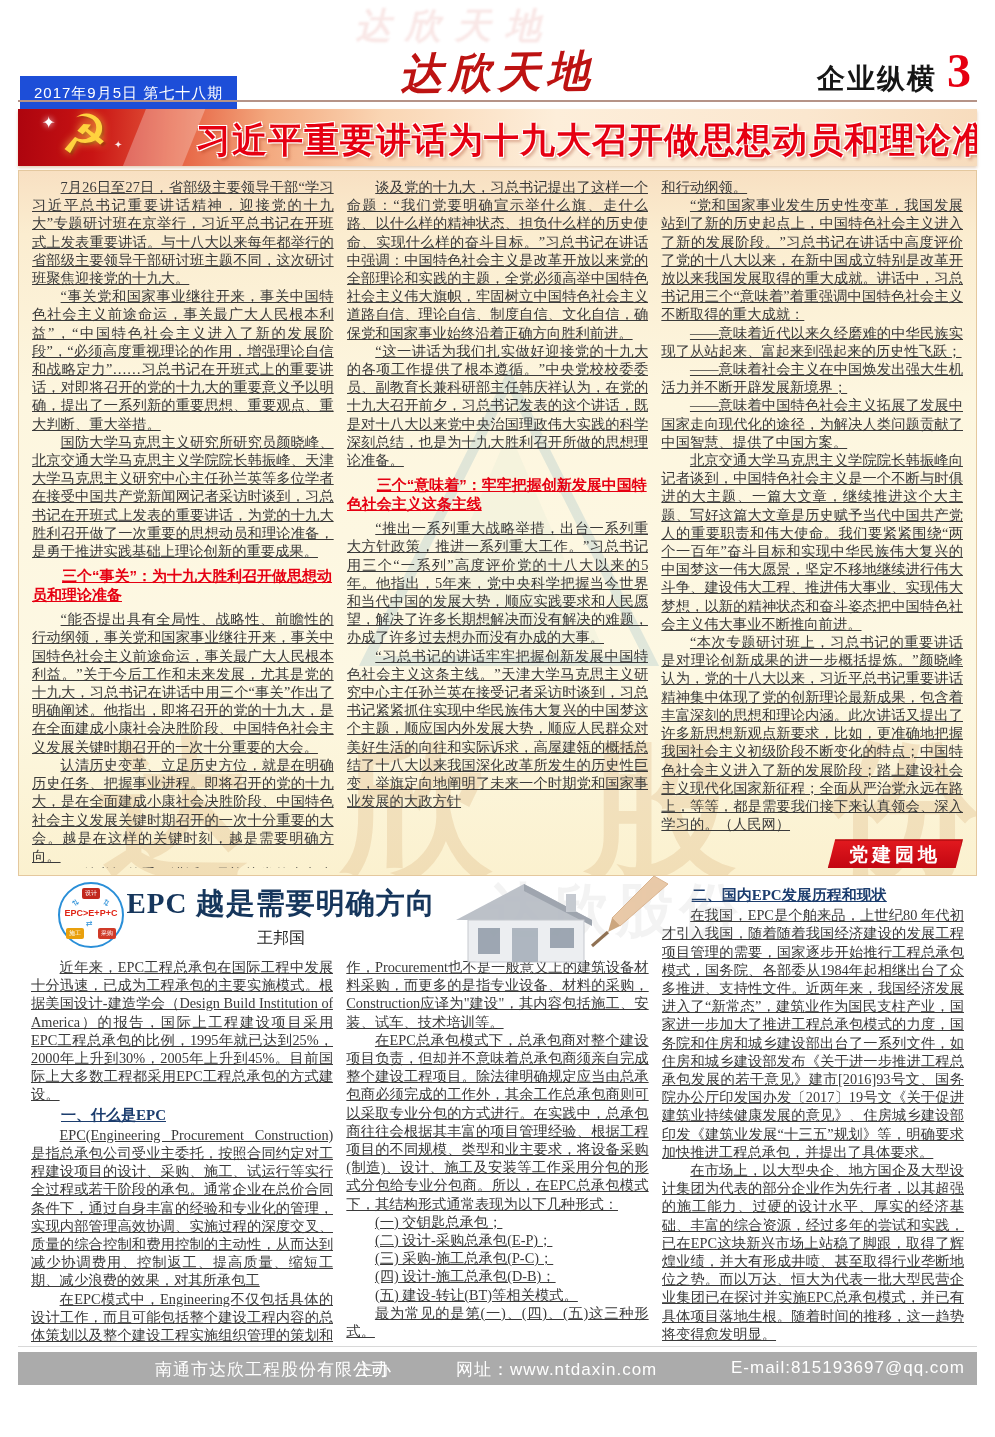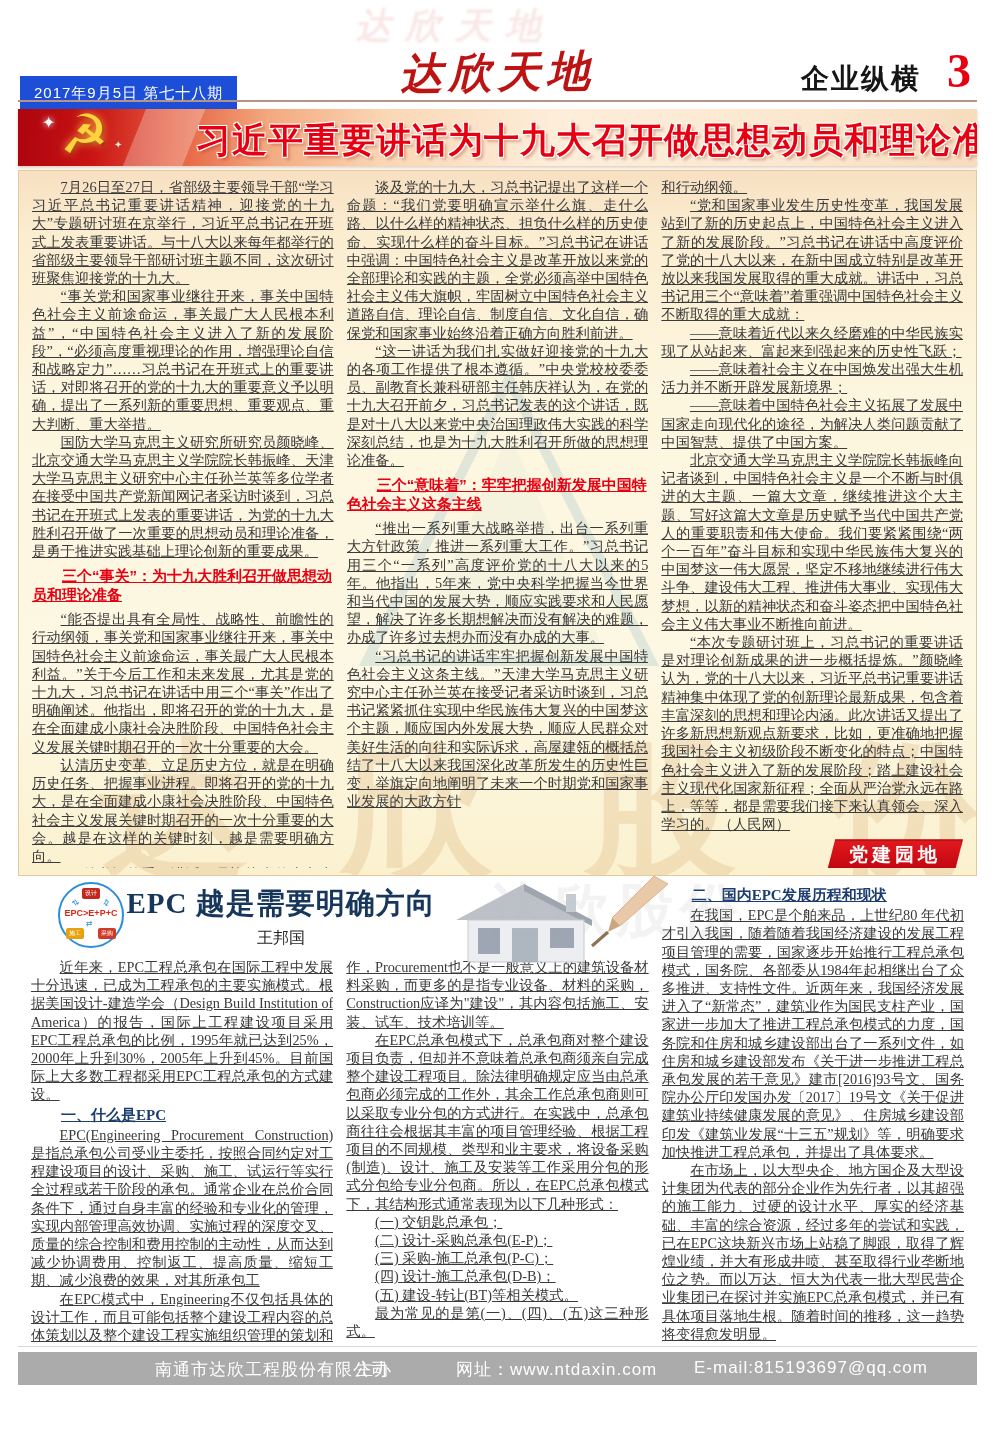--- a/index.html
+++ b/index.html
@@ -6,21 +6,21 @@
   body{width:995px;height:1437px;position:relative;background:#fff;overflow:hidden;
        font-family:"Liberation Serif","DejaVu Serif",serif;}
 
   
   #top-ghost{position:absolute;top:2px;left:355px;font-size:36px;font-weight:bold;font-style:italic;
        letter-spacing:14px;color:rgba(205,60,50,.12);filter:blur(1px);}
   #date-badge{position:absolute;left:20px;top:76px;background:#1d4ed8;color:#fff;
        font:15px "Liberation Sans","DejaVu Sans",sans-serif;padding:8px 14px;letter-spacing:1px;}
   #masthead{position:absolute;left:0;right:0;top:44px;text-align:center;color:#bd1312;
        font-size:43px;font-weight:bold;font-style:italic;letter-spacing:6px;transform:rotate(-1deg);}
-  #section-box{position:absolute;right:24px;top:46px;display:flex;align-items:flex-start;gap:26px;}
+  #section-box{position:absolute;right:24px;top:46px;display:flex;align-items:flex-start;gap:10px;}
   #section-name{font-size:28px;font-weight:bold;color:#161616;margin-top:14px;letter-spacing:2px;}
   #page-num{font-size:48px;font-weight:bold;color:#e60012;line-height:1.05;}
   #header-rule{position:absolute;left:18px;right:18px;top:100px;height:2px;background:#b59387;}
 
   
   #banner{position:absolute;left:18px;top:109px;width:959px;height:57px;overflow:hidden;
        background:linear-gradient(93deg,#ad040e 0%,#c91414 8%,#e55b3c 16%,#f3a87e 26%,
                   #fad6b4 38%,#fdeeda 56%,#fbe7cf 82%,#f7dcbd 100%);
        box-shadow:0 2px 3px rgba(180,120,60,.35);}
   #banner .stripe{position:absolute;left:118px;top:-25px;width:55px;height:110px;
@@ -86,21 +86,21 @@
        color:#222;z-index:3;}
   #epc-house{position:absolute;left:398px;top:-8px;z-index:2;opacity:.95;}
   #epc-wm{position:absolute;left:470px;top:-10px;font-size:58px;font-weight:bold;
        color:rgba(140,140,140,.10);letter-spacing:6px;white-space:nowrap;z-index:1;}
 
   
   #pre-footer-rule{position:absolute;left:18px;right:18px;top:1346px;height:1px;background:#d8d8d8;}
   #footer{position:absolute;left:18px;top:1352px;width:959px;height:33px;background:#ababab;
        color:#fff;font-family:"Liberation Sans","DejaVu Sans",sans-serif;font-size:17px;}
   #footer span{position:absolute;top:6px;white-space:nowrap;letter-spacing:1px;}
-  #f-company{left:137px;} #f-host{left:338px;text-align:right;} #f-web{left:438px;} #f-mail{left:676px;}
+  #f-company{left:137px;} #f-host{left:338px;text-align:right;} #f-web{left:438px;} #f-mail{left:713px;}
 </style>
 </head>
 <body>
 
 <div id="top-ghost">达欣天地</div>
 <div id="date-badge">2017年9月5日  第七十八期</div>
 <div id="masthead">达欣天地</div>
 <div id="section-box">
   <span id="section-name">企业纵横</span>
   <span id="page-num">3</span>

